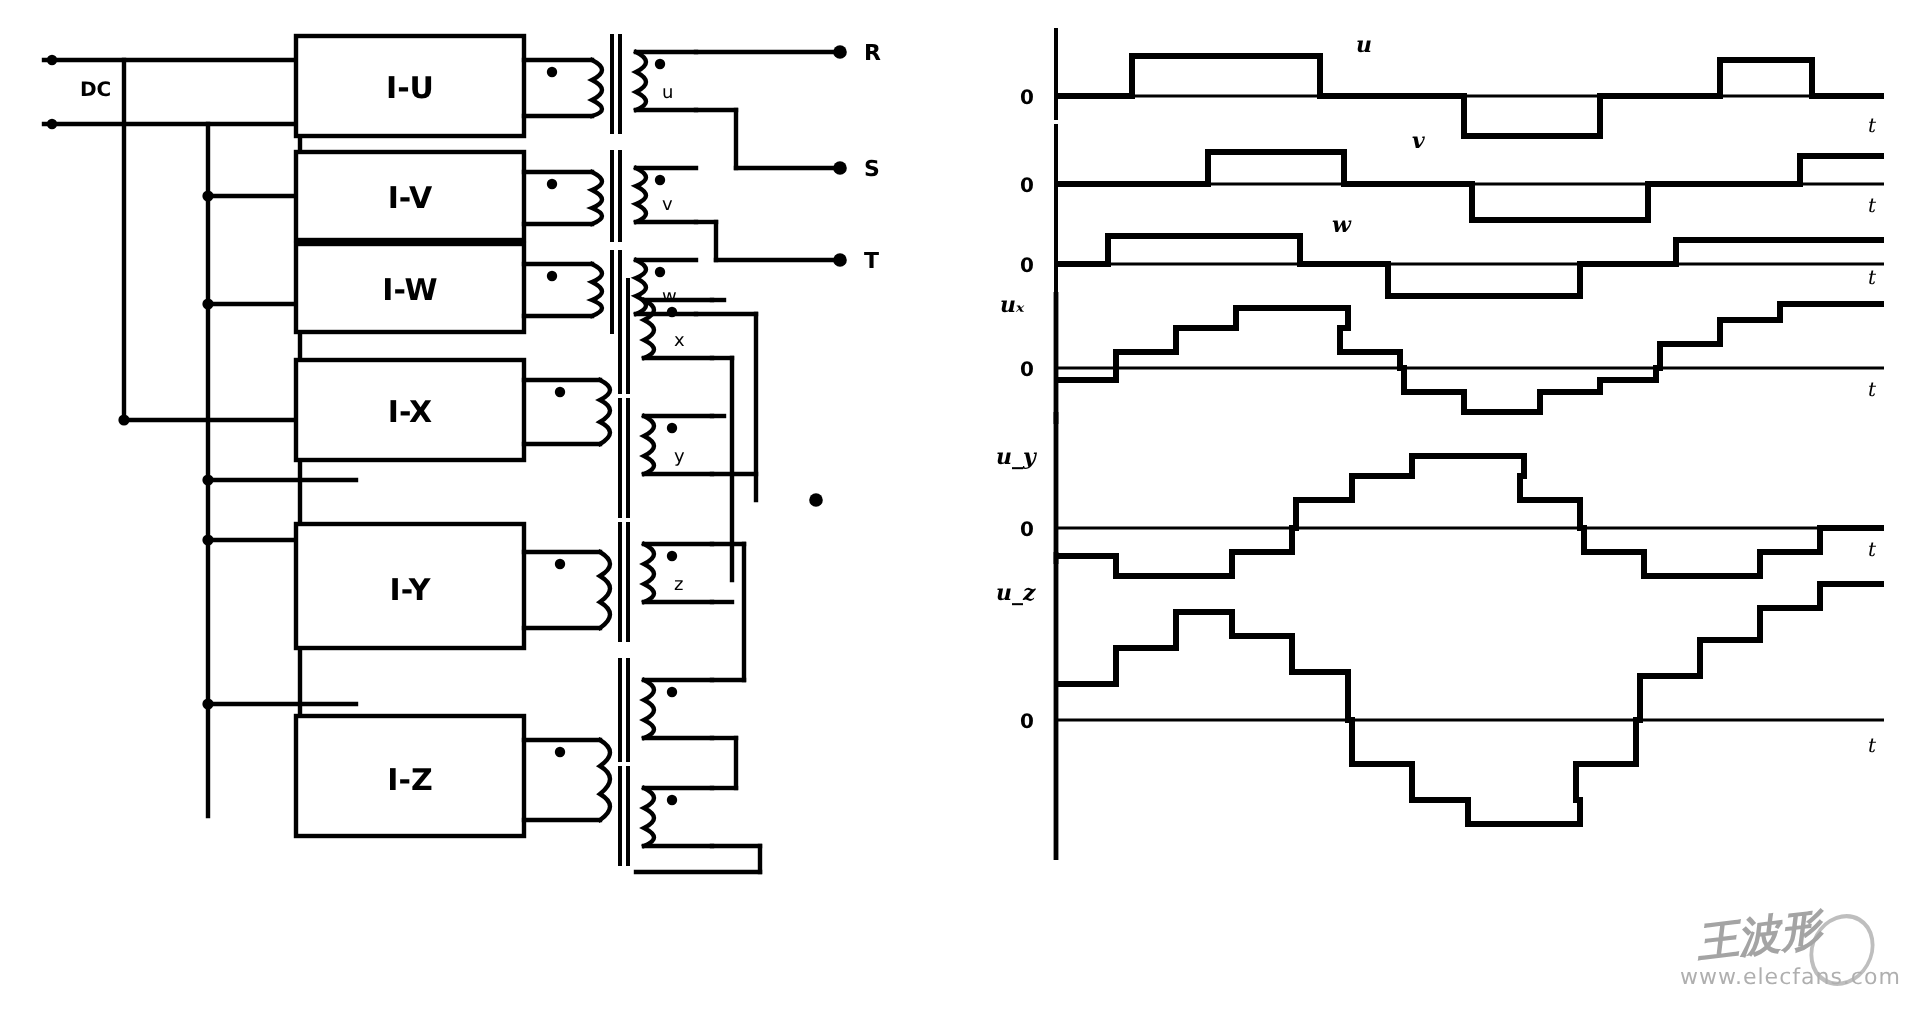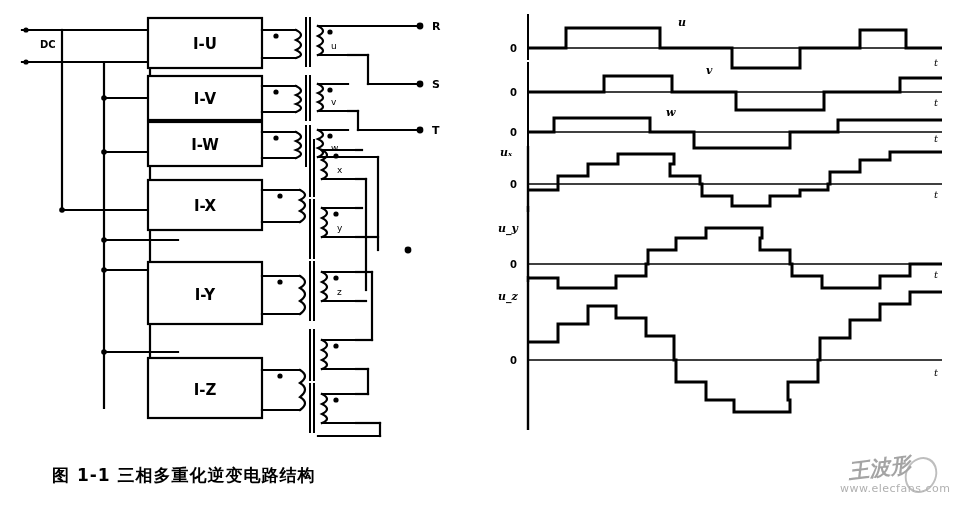--- a/index.html
+++ b/index.html
@@ -299,21 +299,20 @@
         <line x1="58" y1="360" x2="472" y2="360" stroke="#000" stroke-width="1.6"></line>
         <polyline points="58,342 88,342 88,324 118,324 118,306 146,306 146,318 176,318 176,336 204,336 204,360 206,360 206,382 236,382 236,400 264,400 264,412 320,412 320,400 318,400 318,382 348,382 348,360 350,360 350,338 380,338 380,320 410,320 410,304 440,304 440,292 472,292" fill="none" stroke="#000" stroke-width="3"></polyline>
         <text x="40" y="364" font-family="DejaVu Sans, sans-serif" font-size="10" font-weight="bold">0</text>
         <text x="28" y="300" font-family="DejaVu Serif, serif" font-style="italic" font-size="11" font-weight="bold">u_z</text>
         <text x="464" y="376" font-family="DejaVu Serif, serif" font-style="italic" font-size="10">t</text>
       </g>
     </svg>
   </div>
 
   <div class="caption-row">
-    <div class="cap" id="cap-left">图 1-1  三相多重化逆变电路结构</div>
   </div>
 
   <div class="watermark">
     <div class="wm-ring"></div>
     <div class="wm-cn">王波形</div>
     <div class="wm-url">www.elecfans.com</div>
   </div>
 
 </div>
 

